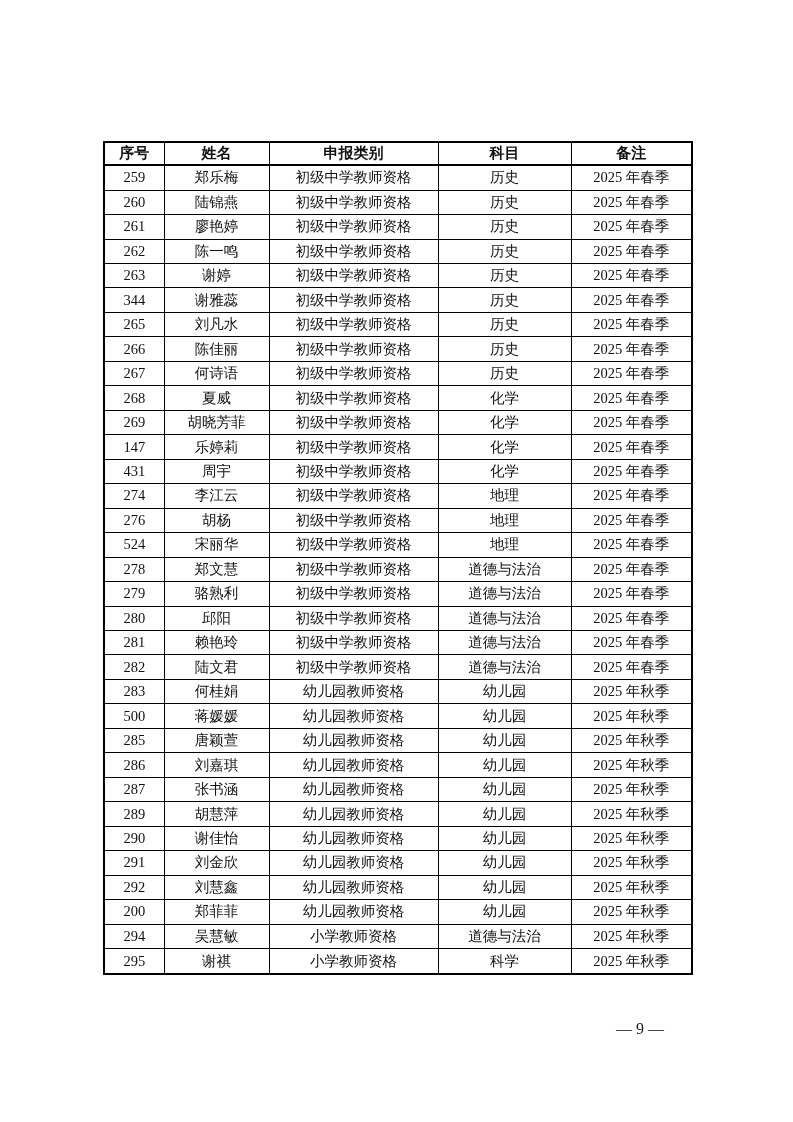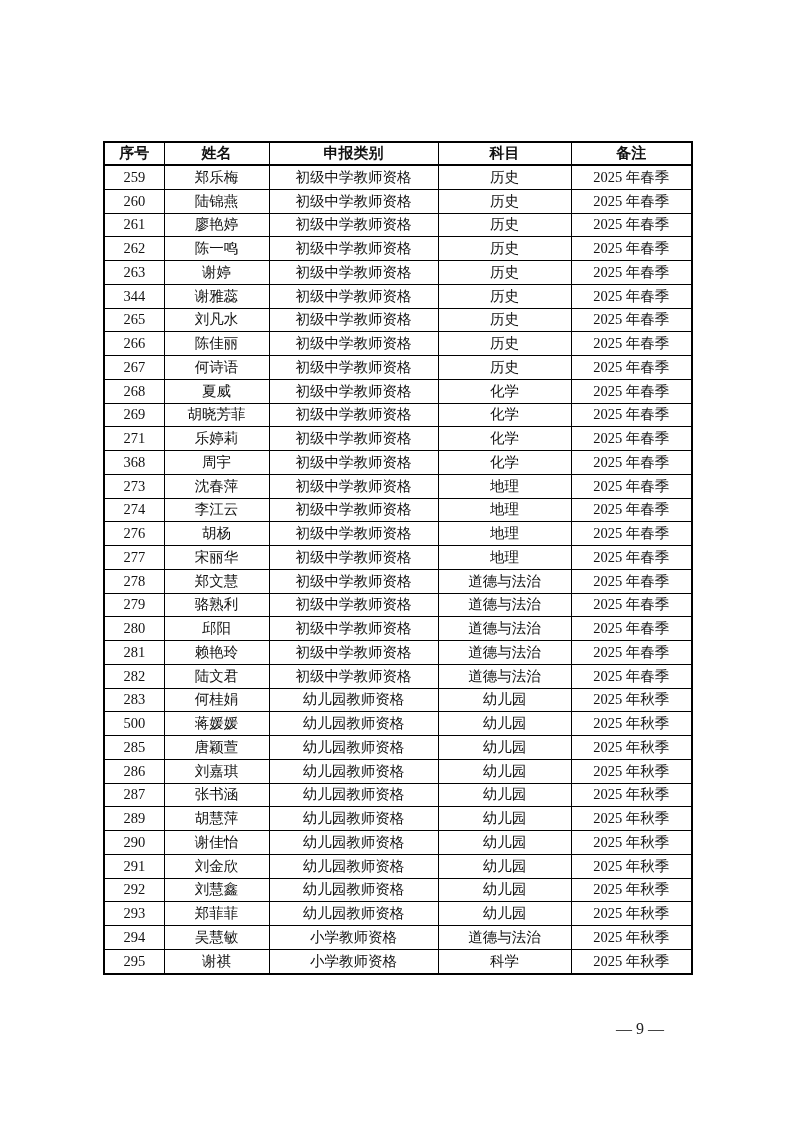--- a/index.html
+++ b/index.html
@@ -154,56 +154,49 @@
           <td>2025 年春季</td>
         </tr>
         <tr>
           <td>269</td>
           <td>胡晓芳菲</td>
           <td>初级中学教师资格</td>
           <td>化学</td>
           <td>2025 年春季</td>
         </tr>
         <tr>
-          <td>271</td>
+          <td>147</td>
           <td>乐婷莉</td>
           <td>初级中学教师资格</td>
           <td>化学</td>
           <td>2025 年春季</td>
         </tr>
         <tr>
-          <td>368</td>
+          <td>431</td>
           <td>周宇</td>
           <td>初级中学教师资格</td>
           <td>化学</td>
-          <td>2025 年春季</td>
-        </tr>
-        <tr>
-          <td>273</td>
-          <td>沈春萍</td>
-          <td>初级中学教师资格</td>
-          <td>地理</td>
           <td>2025 年春季</td>
         </tr>
         <tr>
           <td>274</td>
           <td>李江云</td>
           <td>初级中学教师资格</td>
           <td>地理</td>
           <td>2025 年春季</td>
         </tr>
         <tr>
           <td>276</td>
           <td>胡杨</td>
           <td>初级中学教师资格</td>
           <td>地理</td>
           <td>2025 年春季</td>
         </tr>
         <tr>
-          <td>277</td>
+          <td>524</td>
           <td>宋丽华</td>
           <td>初级中学教师资格</td>
           <td>地理</td>
           <td>2025 年春季</td>
         </tr>
         <tr>
           <td>278</td>
           <td>郑文慧</td>
           <td>初级中学教师资格</td>
           <td>道德与法治</td>
@@ -294,21 +287,21 @@
           <td>2025 年秋季</td>
         </tr>
         <tr>
           <td>292</td>
           <td>刘慧鑫</td>
           <td>幼儿园教师资格</td>
           <td>幼儿园</td>
           <td>2025 年秋季</td>
         </tr>
         <tr>
-          <td>293</td>
+          <td>200</td>
           <td>郑菲菲</td>
           <td>幼儿园教师资格</td>
           <td>幼儿园</td>
           <td>2025 年秋季</td>
         </tr>
         <tr>
           <td>294</td>
           <td>吴慧敏</td>
           <td>小学教师资格</td>
           <td>道德与法治</td>

